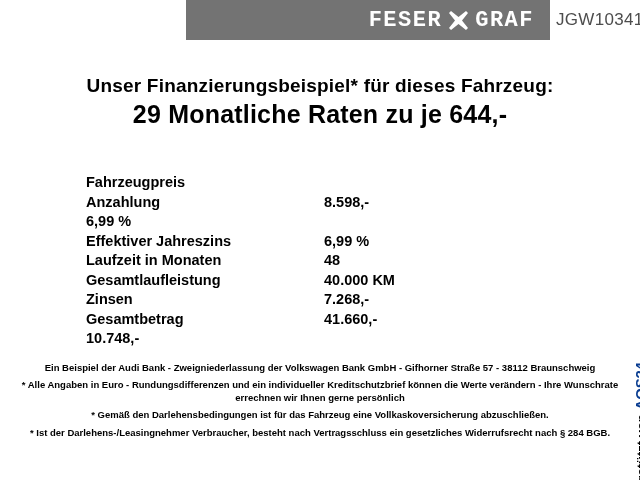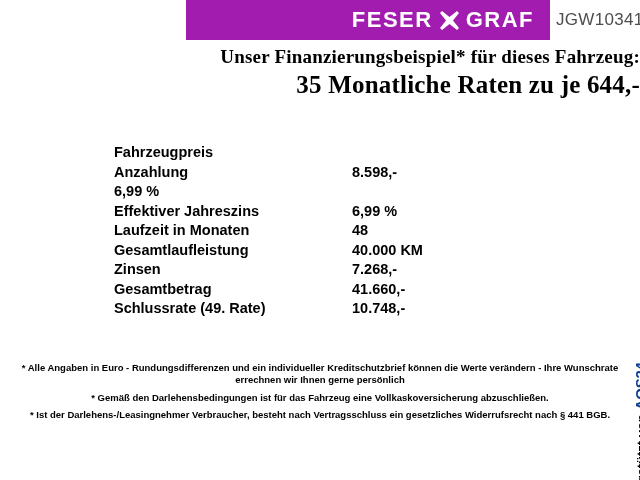--- a/index.html
+++ b/index.html
@@ -22,25 +22,26 @@
     position: relative;
     width: 100%;
     height: 40px;
   }
   .header-green {
     position: absolute;
     top: 0;
     left: 186px;
     width: 364px;
     height: 40px;
-    background: #a21caf;
+    background: #737373;
     display: flex;
     align-items: center;
     justify-content: flex-end;
     padding-right: 16px;
+    font-family: Liberation Mono, monospace;
   }
   .brand {
     display: flex;
     align-items: center;
     gap: 7px;
     color: #ffffff;
     font-size: 22px;
     font-weight: bold;
     letter-spacing: 1.5px;
   }
@@ -58,42 +59,41 @@
     height: 40px;
     display: flex;
     align-items: center;
     font-size: 17px;
     color: #4d4d4d;
     letter-spacing: 0.3px;
   }
 
   
   .titles {
-    margin-top: 6px;
-    text-align: right;
-    font-family: Liberation Serif, serif;
+    margin-top: 35px;
+    text-align: center;
   }
   .title-line1 {
     font-size: 19px;
     font-weight: bold;
     color: #000;
     letter-spacing: 0.2px;
   }
   .title-line2 {
     font-size: 25px;
     font-weight: bold;
     color: #000;
     margin-top: 3px;
     letter-spacing: 0.2px;
   }
 
   
   .facts {
     margin-top: 44px;
-    margin-left: 114px;
+    margin-left: 86px;
     width: 360px;
   }
   .fact-row {
     display: flex;
     font-size: 14.5px;
     line-height: 19.5px;
     font-weight: bold;
     color: #000;
   }
   .fact-label { width: 238px; }
@@ -160,21 +160,21 @@
         </svg>
       </span>
       <span>GRAF</span>
     </div>
   </div>
   <div class="header-code">JGW10341</div>
 </div>
 
 <div class="titles">
   <div class="title-line1">Unser Finanzierungsbeispiel* für dieses Fahrzeug:</div>
-  <div class="title-line2">35 Monatliche Raten zu je 644,-</div>
+  <div class="title-line2">29 Monatliche Raten zu je 644,-</div>
 </div>
 
 <div class="facts">
   <div class="fact-row">
     <span class="fact-label">Fahrzeugpreis</span>
   </div>
   <div class="fact-row">
     <span class="fact-label">Anzahlung</span>
     <span class="fact-value">8.598,-</span>
   </div>
@@ -195,29 +195,29 @@
   </div>
   <div class="fact-row">
     <span class="fact-label">Zinsen</span>
     <span class="fact-value">7.268,-</span>
   </div>
   <div class="fact-row">
     <span class="fact-label">Gesamtbetrag</span>
     <span class="fact-value">41.660,-</span>
   </div>
   <div class="fact-row">
-    <span class="fact-label">Schlussrate (49. Rate)</span>
     <span class="fact-value">10.748,-</span>
   </div>
 </div>
 
 <div class="legal">
+  <p class="tight">Ein Beispiel der Audi Bank - Zweigniederlassung der Volkswagen Bank GmbH - Gifhorner Straße 57 - 38112 Braunschweig</p>
   <p class="tight">* Alle Angaben in Euro - Rundungsdifferenzen und ein individueller Kreditschutzbrief können die Werte verändern - Ihre Wunschrate errechnen wir Ihnen gerne persönlich</p>
   <p class="tight">* Gemäß den Darlehensbedingungen ist für das Fahrzeug eine Vollkaskoversicherung abzuschließen.</p>
-  <p>* Ist der Darlehens-/Leasingnehmer Verbraucher, besteht nach Vertragsschluss ein gesetzliches Widerrufsrecht nach § 441 BGB.</p>
+  <p>* Ist der Darlehens-/Leasingnehmer Verbraucher, besteht nach Vertragsschluss ein gesetzliches Widerrufsrecht nach § 284 BGB.</p>
 </div>
 
 <div class="vertical">
   <div class="vertical-inner">
     <span class="vertical-label">unterstützt von</span>
     <span class="aos">
       <span class="aos24">AOS24</span><span class="dotcom">.com</span>
     </span>
   </div>
 </div>

